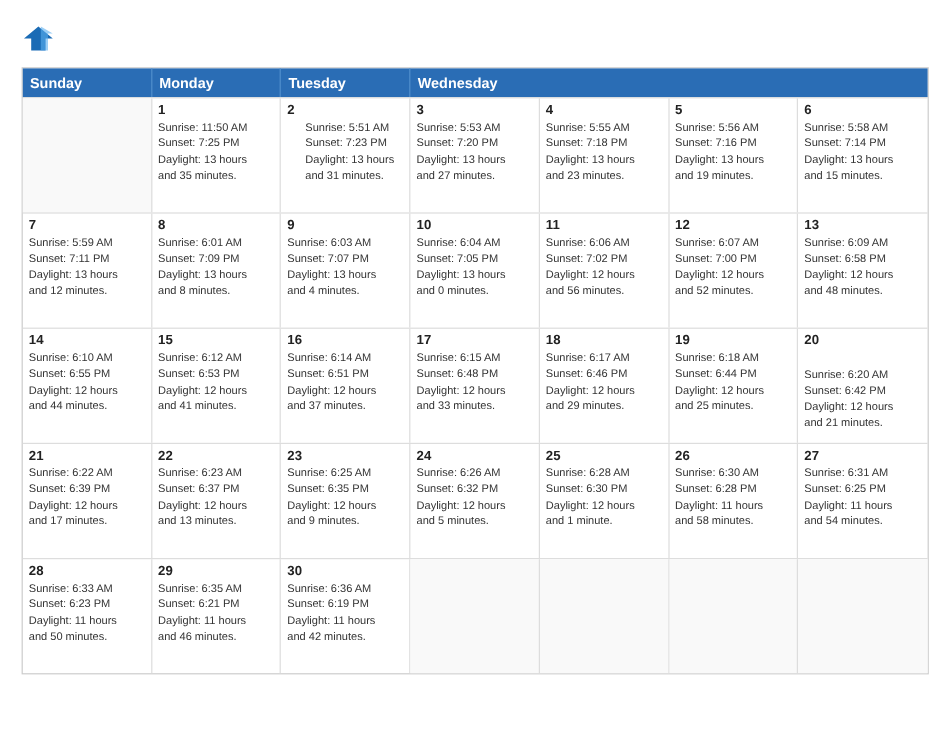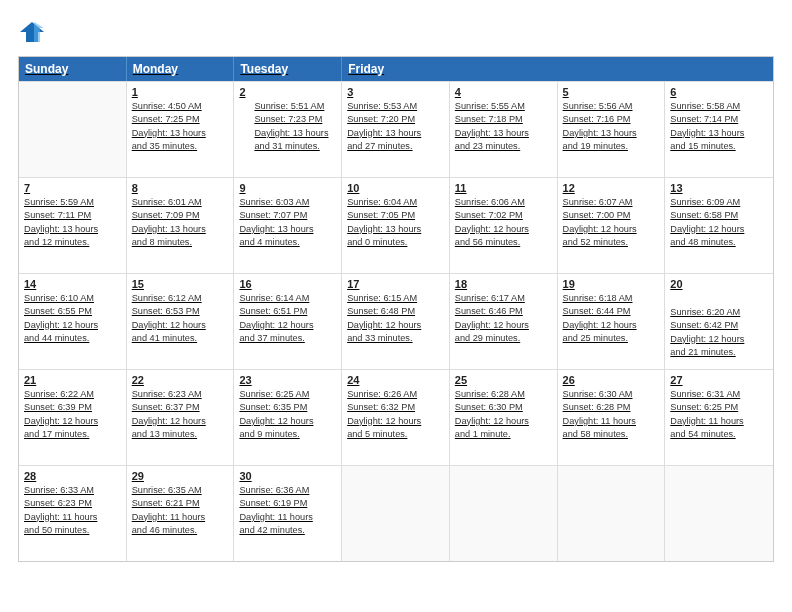--- a/index.html
+++ b/index.html
@@ -9,21 +9,20 @@
       font-family: Arial, sans-serif;
       background: #fff;
       overflow: hidden;
     }
     .page {
       width: 792px;
       height: 572px;
       padding: 18px 18px 10px 18px;
       display: flex;
       flex-direction: column;
-      text-decoration: underline;
     }
     .header {
       display: flex;
       justify-content: space-between;
       align-items: flex-start;
       margin-bottom: 10px;
     }
     .logo {
       display: flex;
       align-items: center;
@@ -124,28 +123,28 @@
       <div class="month-title"></div>
       <div class="subtitle"></div>
     </div>
   </div>
 
   <div class="calendar">
     <div class="cal-header">
     <div class="cal-header-cell">Sunday</div>
         <div class="cal-header-cell">Monday</div>
         <div class="cal-header-cell">Tuesday</div>
-        <div class="cal-header-cell">Friday</div>
+        <div class="cal-header-cell">Wednesday</div>
       </div>
     <div class="cal-body">
     <div class="cal-row">
           <div class="cal-cell empty"></div>
           <div class="cal-cell">
             <div class="day-num">1</div>
-            <div class="cell-info" style="white-space: pre-line;">Sunrise: 4:50 AM
+            <div class="cell-info" style="white-space: pre-line;">Sunrise: 11:50 AM
 Sunset: 7:25 PM
 Daylight: 13 hours
 and 35 minutes.</div>
           </div>
           <div class="cal-cell">
             <div class="day-num">2</div>
             <div class="cell-info" style="white-space: pre-line; margin-left: 15px;">Sunrise: 5:51 AM
 Sunset: 7:23 PM
 Daylight: 13 hours
 and 31 minutes.</div>

